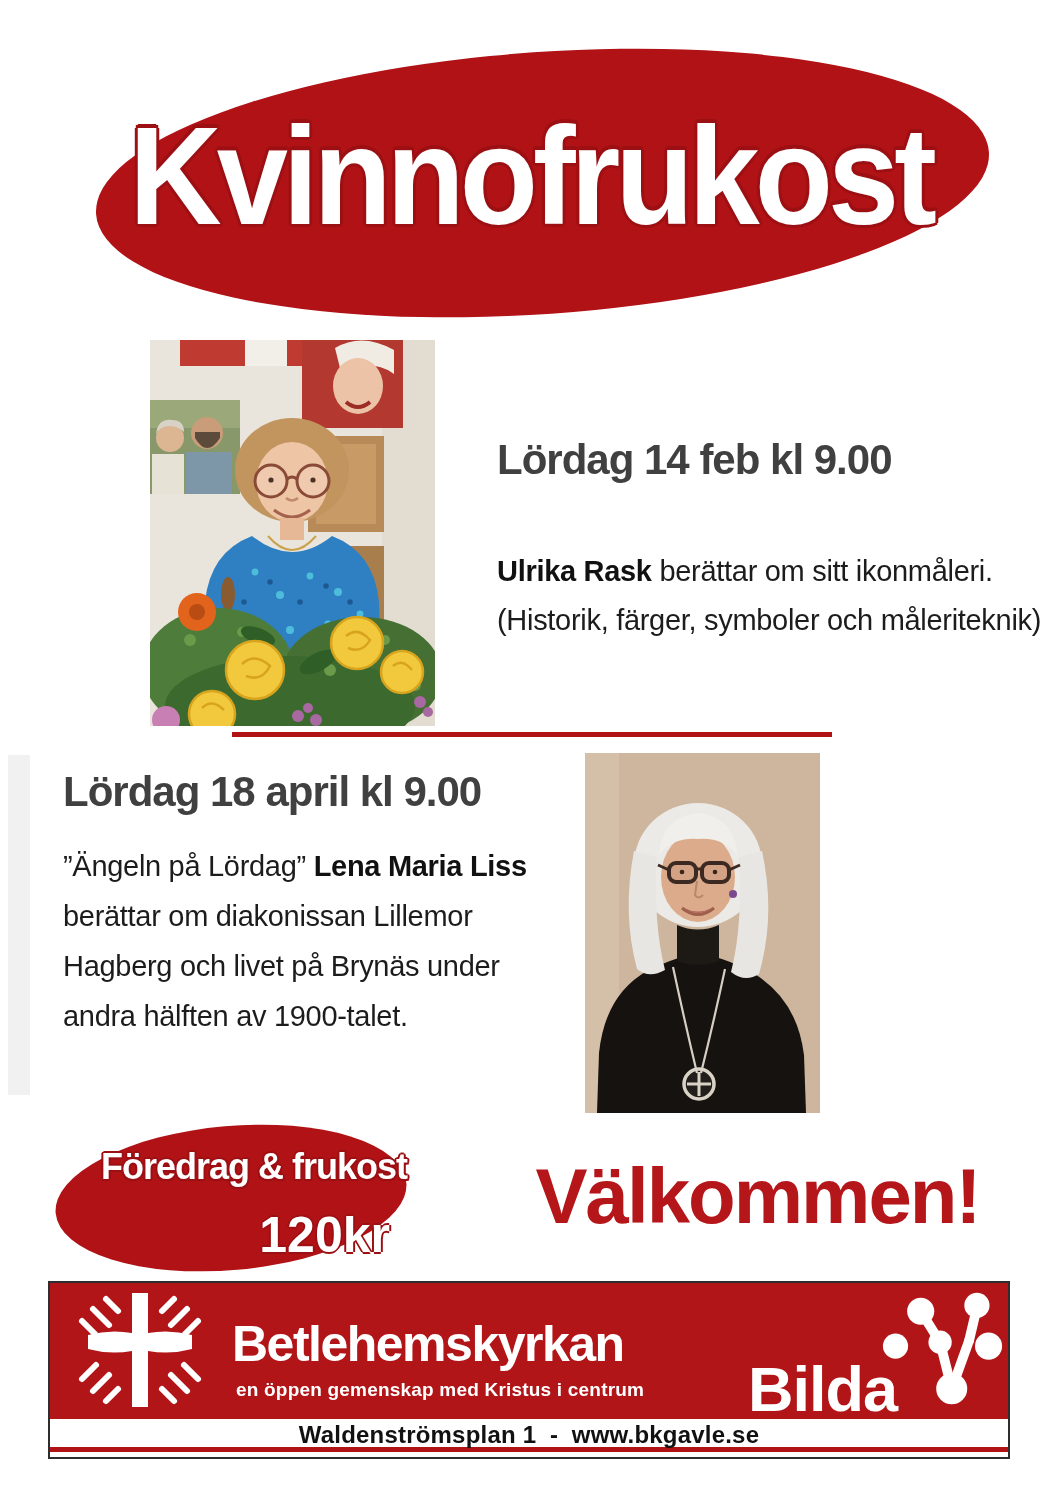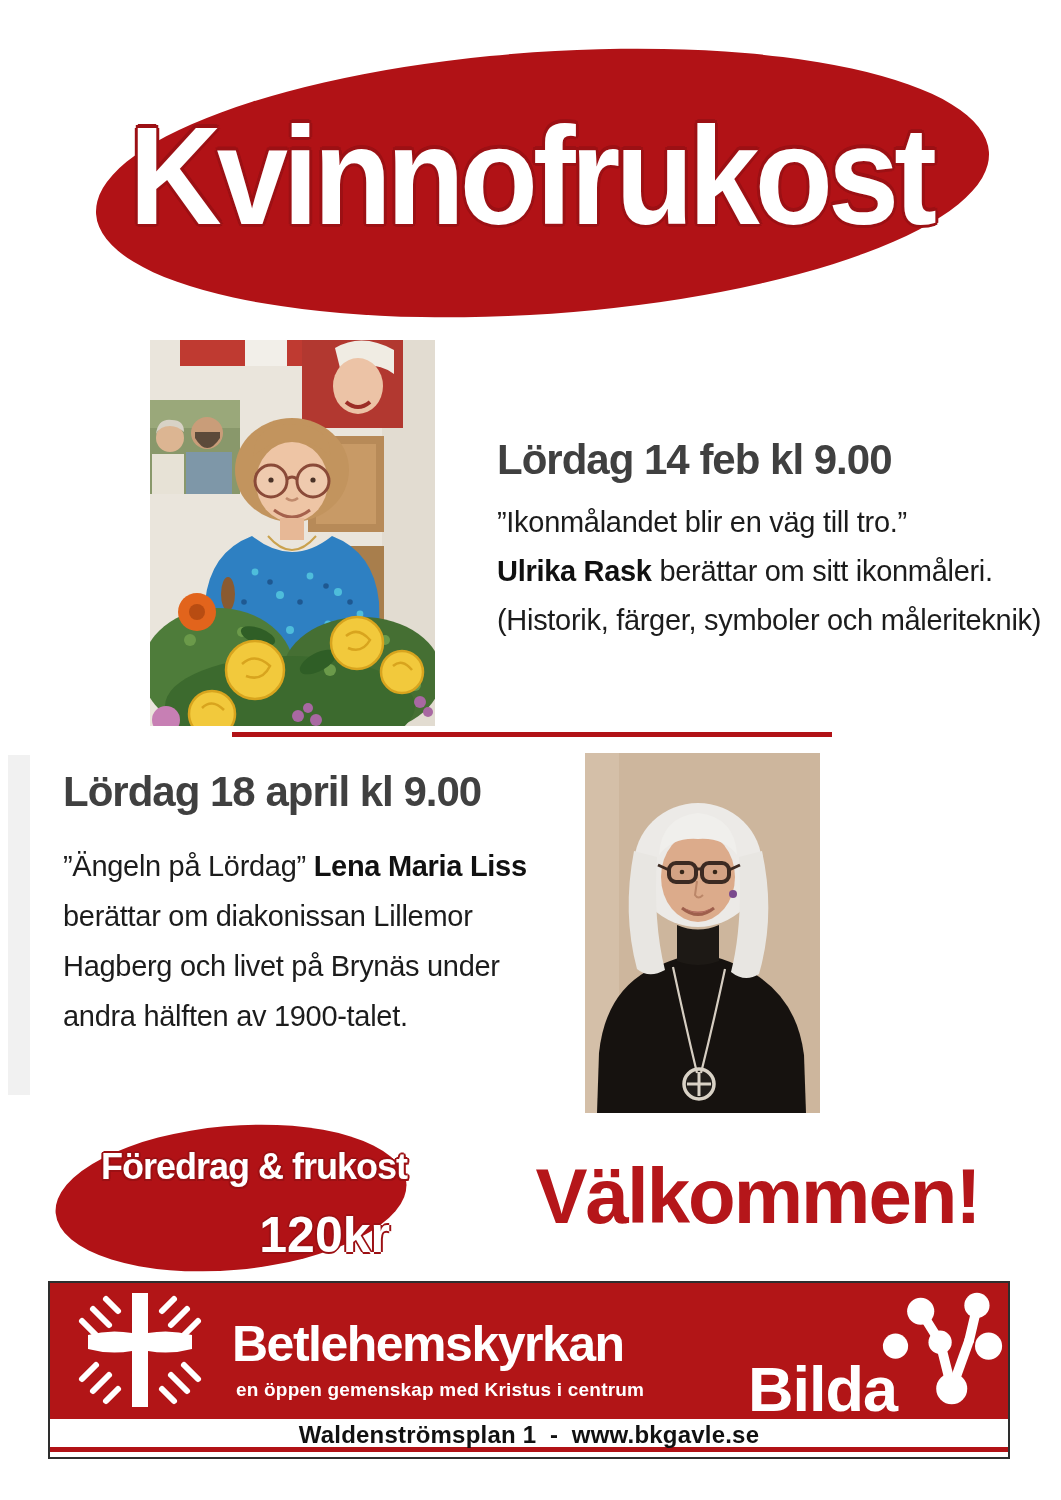--- a/index.html
+++ b/index.html
@@ -224,21 +224,21 @@
           <circle cx="270" cy="362" r="6"></circle>
             <circle cx="278" cy="372" r="5"></circle>
         </g>
         <circle cx="16" cy="380" r="14" fill="#c77fb4"></circle>
       </g>
     </svg>
   </figure>
 
   <section class="session session1">
     <h2>Lördag 14 feb kl 9.00</h2>
-    <p><span>”Ikonmålandet blir en väg till tro.”</span><br>
+    <p><br>
       <strong>Ulrika Rask</strong><span> berättar om sitt ikonmåleri. (Historik, färger, symboler och måleriteknik)</span></p>
   </section>
 
   <hr class="divider">
 
   <section class="session session2">
     <h2>Lördag 18 april kl 9.00</h2>
     <p><span>”Ängeln på Lördag” </span><strong>Lena Maria Liss</strong><span> berättar om diakonissan Lillemor Hagberg och livet på Brynäs under andra hälften av 1900-talet.</span></p>
   </section>
 

